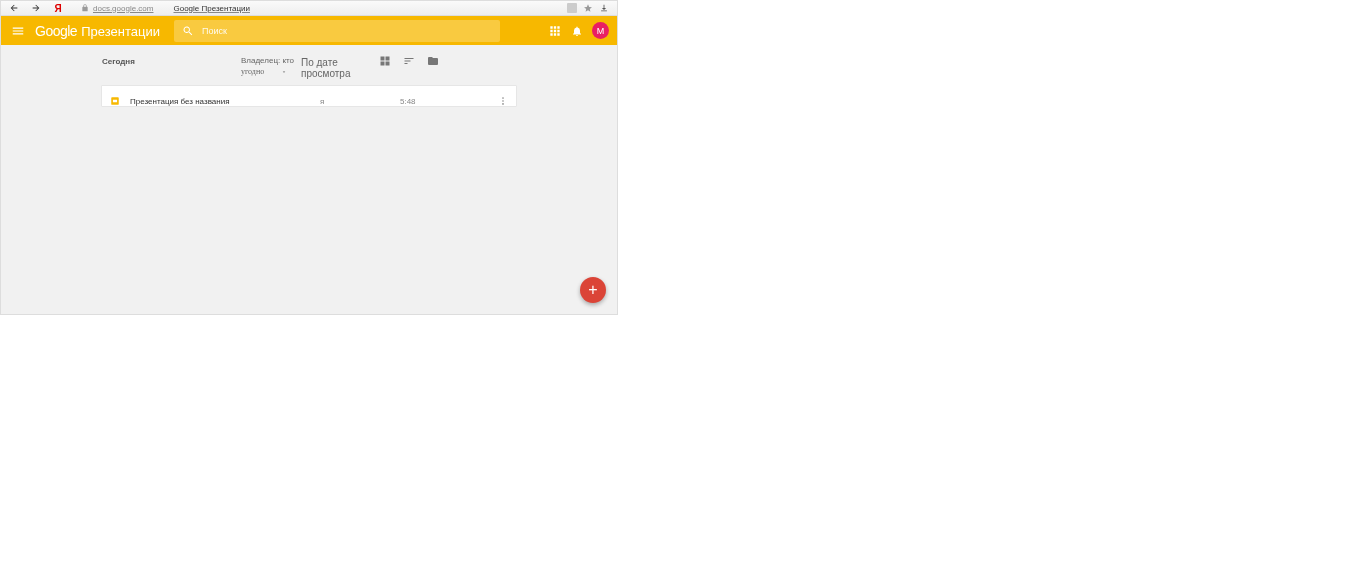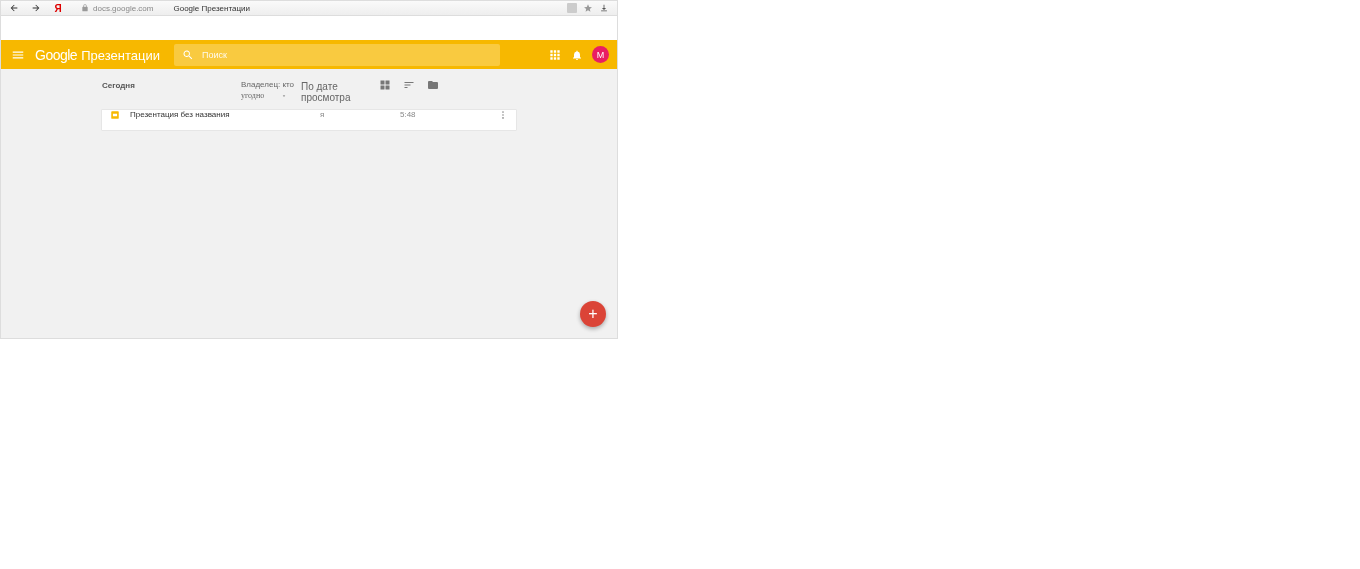--- a/index.html
+++ b/index.html
@@ -2,30 +2,30 @@
 <html><head>
 <meta charset="utf-8">
 <style>
   * { box-sizing: border-box; margin: 0; padding: 0; }
   body { font-family: Arial, sans-serif; background: #fff; width: 1360px; height: 569px; }
   .browser-frame { width: 618px; border: 1px solid #ddd; background: #fff; }
   .browser-bar { height: 15px; background: linear-gradient(#fafafa,#eee); border-bottom: 1px solid #ddd; display: flex; align-items: center; padding: 0 6px; gap: 8px; }
   .nav-arrow { width: 14px; height: 14px; display: flex; align-items: center; justify-content: center; color: #333; cursor: pointer; }
   .nav-arrow svg { width: 10px; height: 10px; }
   .y-logo { width: 14px; height: 14px; display: flex; align-items: center; justify-content: center; color: #d00; font-weight: bold; font-size: 10px; }
-  .url-area { flex: 1; display: flex; align-items: center; gap: 4px; font-size: 8px; color: #888; padding-left: 8px; }
+  .url-area { flex: 1; display: flex; align-items: center; gap: 4px; font-size: 8px; color: #888; padding-left: 8px; text-decoration: underline; }
   .lock-icon { width: 8px; height: 8px; color: #9a9a9a; }
   .url-domain { color: #888; }
   .url-title { color: #333; margin-left: 16px; }
   .browser-right { display: flex; align-items: center; gap: 6px; padding-right: 2px; }
   .square-icon { width: 10px; height: 10px; background: #ccc; border-radius: 1px; }
   .star-icon { width: 10px; height: 10px; color: #999; }
   .download-icon { width: 10px; height: 10px; color: #555; }
 
-  .app { height: 298px; background: #f1f1f1; position: relative; margin-top: 24px; }
+  .app { height: 298px; background: #f1f1f1; position: relative; }
   .header { height: 29px; background: #f7b800; display: flex; align-items: center; padding: 0 8px; gap: 8px; }
   .menu-btn { width: 18px; height: 18px; display: flex; align-items: center; justify-content: center; color: #fff; cursor: pointer; }
   .menu-btn svg { width: 14px; height: 14px; }
   .logo-area { display: flex; align-items: baseline; gap: 4px; }
   .g-logo { font-size: 14px; font-weight: 500; color: #fff; letter-spacing: -0.5px; }
   .product-name { font-size: 13px; color: #fff; font-weight: 300; }
   .search-box { flex: 0 0 326px; height: 22px; background: rgba(255,255,255,0.25); border-radius: 2px; display: flex; align-items: center; padding: 1px 8px; gap: 8px; margin-left: 6px; }
   .search-icon { width: 12px; height: 12px; color: #fff; }
   .search-input { flex: 1; background: transparent; border: none; outline: none; font-size: 9px; color: #fff; }
   .search-input::placeholder { color: rgba(255,255,255,0.9); }
@@ -36,21 +36,21 @@
 
   .controls { display: flex; align-items: flex-start; padding: 8px 10px 0 0; gap: 0; }
   .section-label { font-size: 8px; color: #555; font-weight: 600; padding-left: 101px; flex: 0 0 240px; padding-top: 4px; }
   .owner-filter { font-size: 8px; color: #666; display: flex; flex-direction: column; align-items: flex-start; width: 60px; line-height: 1.4; padding-top: 2px; cursor: pointer; text-align: center; }
   .owner-filter .row2 { display:flex; align-items:center; gap:17px;font-family:Liberation Serif, serif; }
   .sort-label { font-size: 10px; color: #666; padding-top: 4px; flex: 0 0 70px; }
   .ctrl-icons { display: flex; gap: 12px; padding-top: 2px; padding-left: 8px; }
   .ctrl-icon { width: 12px; height: 12px; color: #777; cursor: pointer; }
 
   .list { padding: 6px 100px 0 100px; }
-  .file-row { height: 22px; background: #fff; border: 1px solid #e6e6e6; border-radius: 1px; display: flex; align-items: flex-start; padding: 0 8px; gap: 10px; cursor: pointer; }
+  .file-row { height: 22px; background: #fff; border: 1px solid #e6e6e6; border-radius: 1px; display: flex; align-items: flex-end; padding: 0 8px; gap: 10px; cursor: pointer; }
   .slides-icon { width: 10px; height: 10px; display:flex; align-items:center; justify-content:center; }
   .file-name { font-size: 8px; color: #333; flex: 0 0 180px; }
   .file-owner { font-size: 8px; color: #888; flex: 0 0 70px; }
   .file-time { font-size: 8px; color: #888; flex: 1; }
   .more-icon { width: 10px; height: 10px; color: #888; cursor:pointer; }
 
   .fab { position: absolute; bottom: 11px; right: 11px; width: 26px; height: 26px; border-radius: 50%; background: #db4437; display: flex; align-items: center; justify-content: center; color: #fff; font-size: 16px; box-shadow: 0 2px 4px rgba(0,0,0,0.3); cursor: pointer; }
 </style>
 </head>
 <body>

